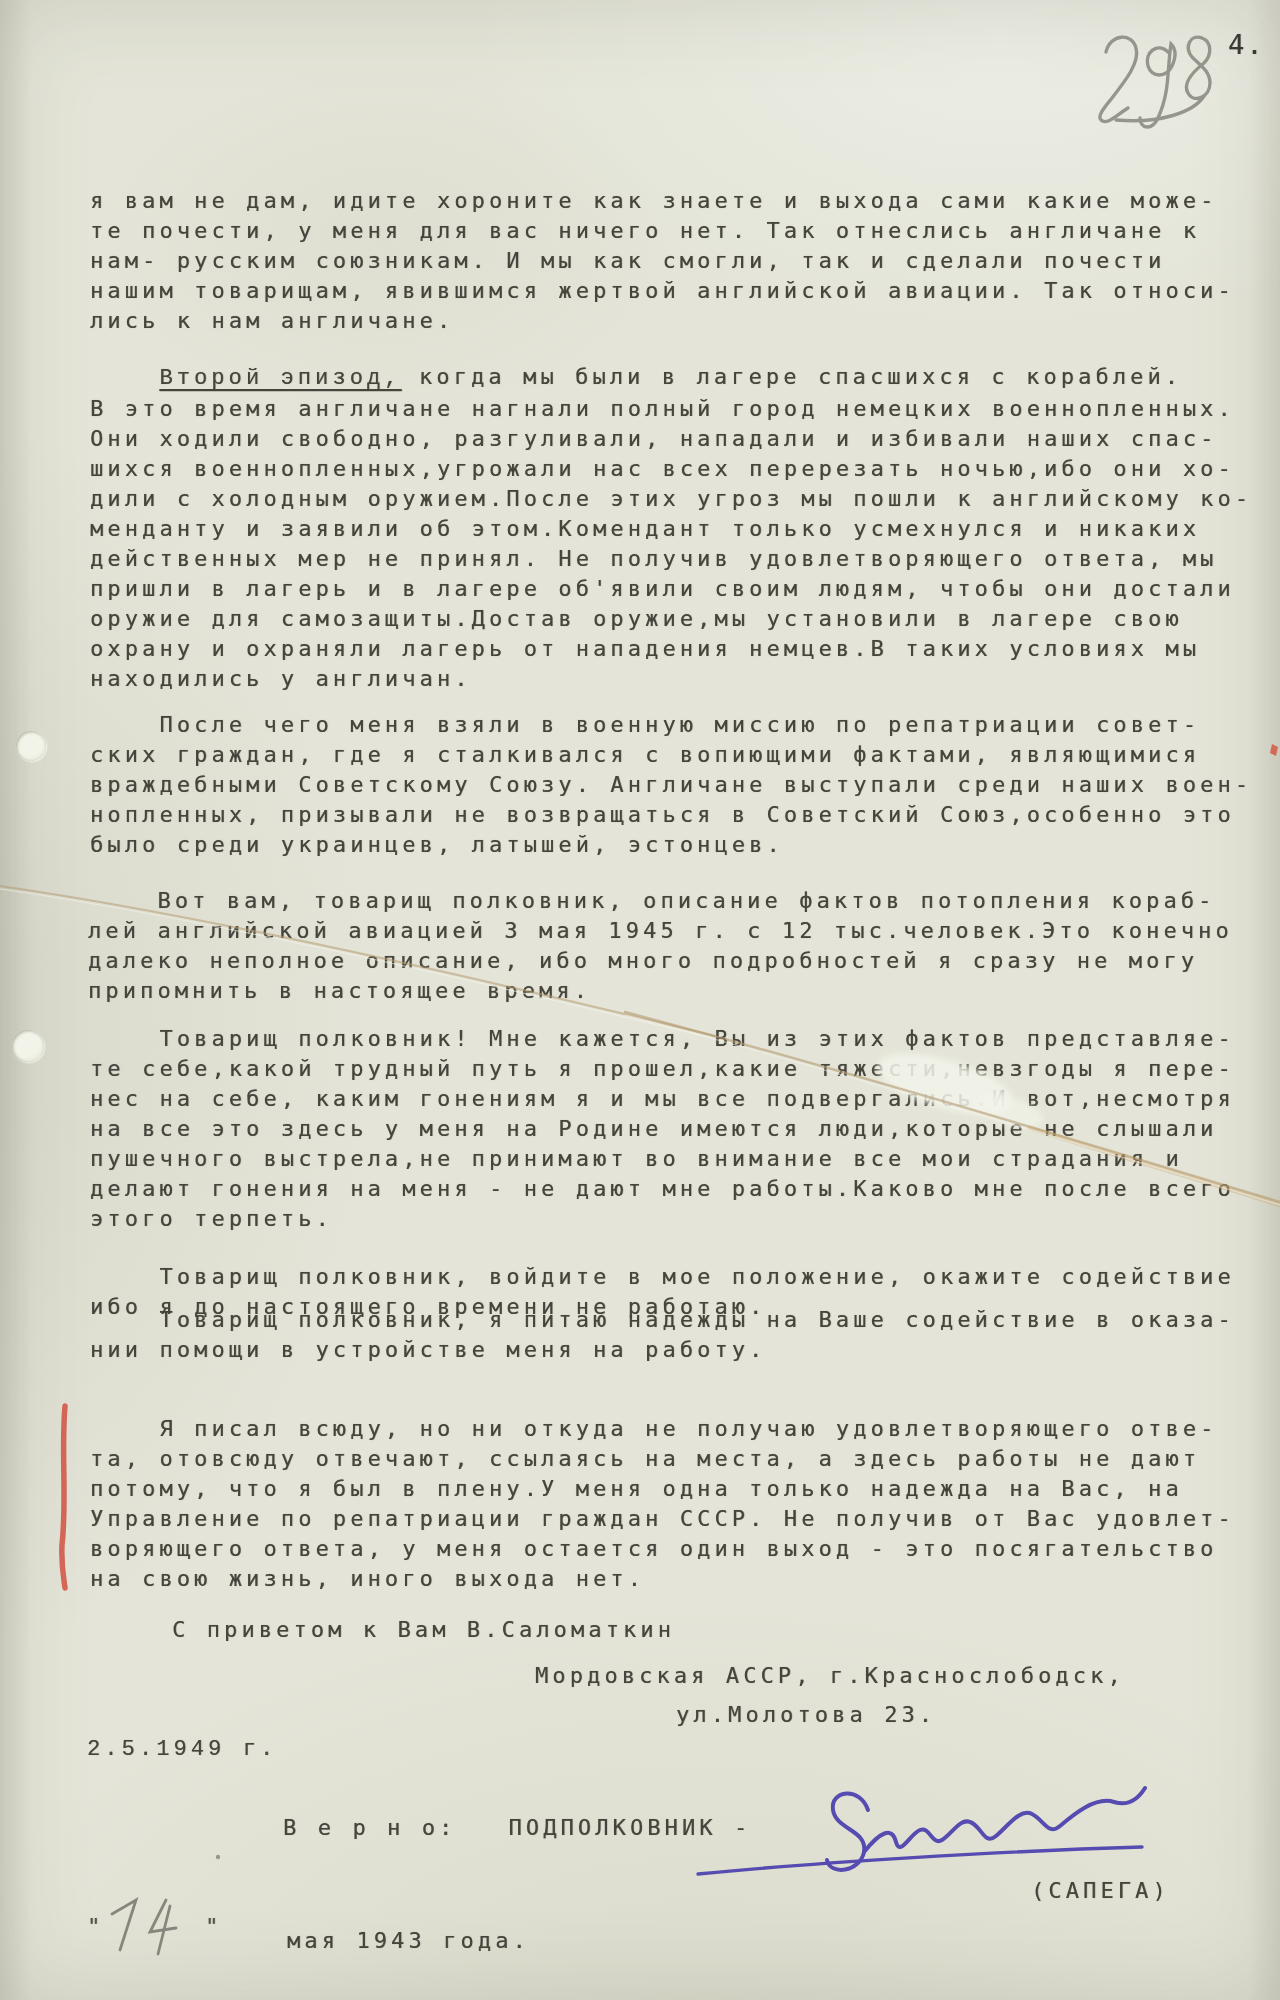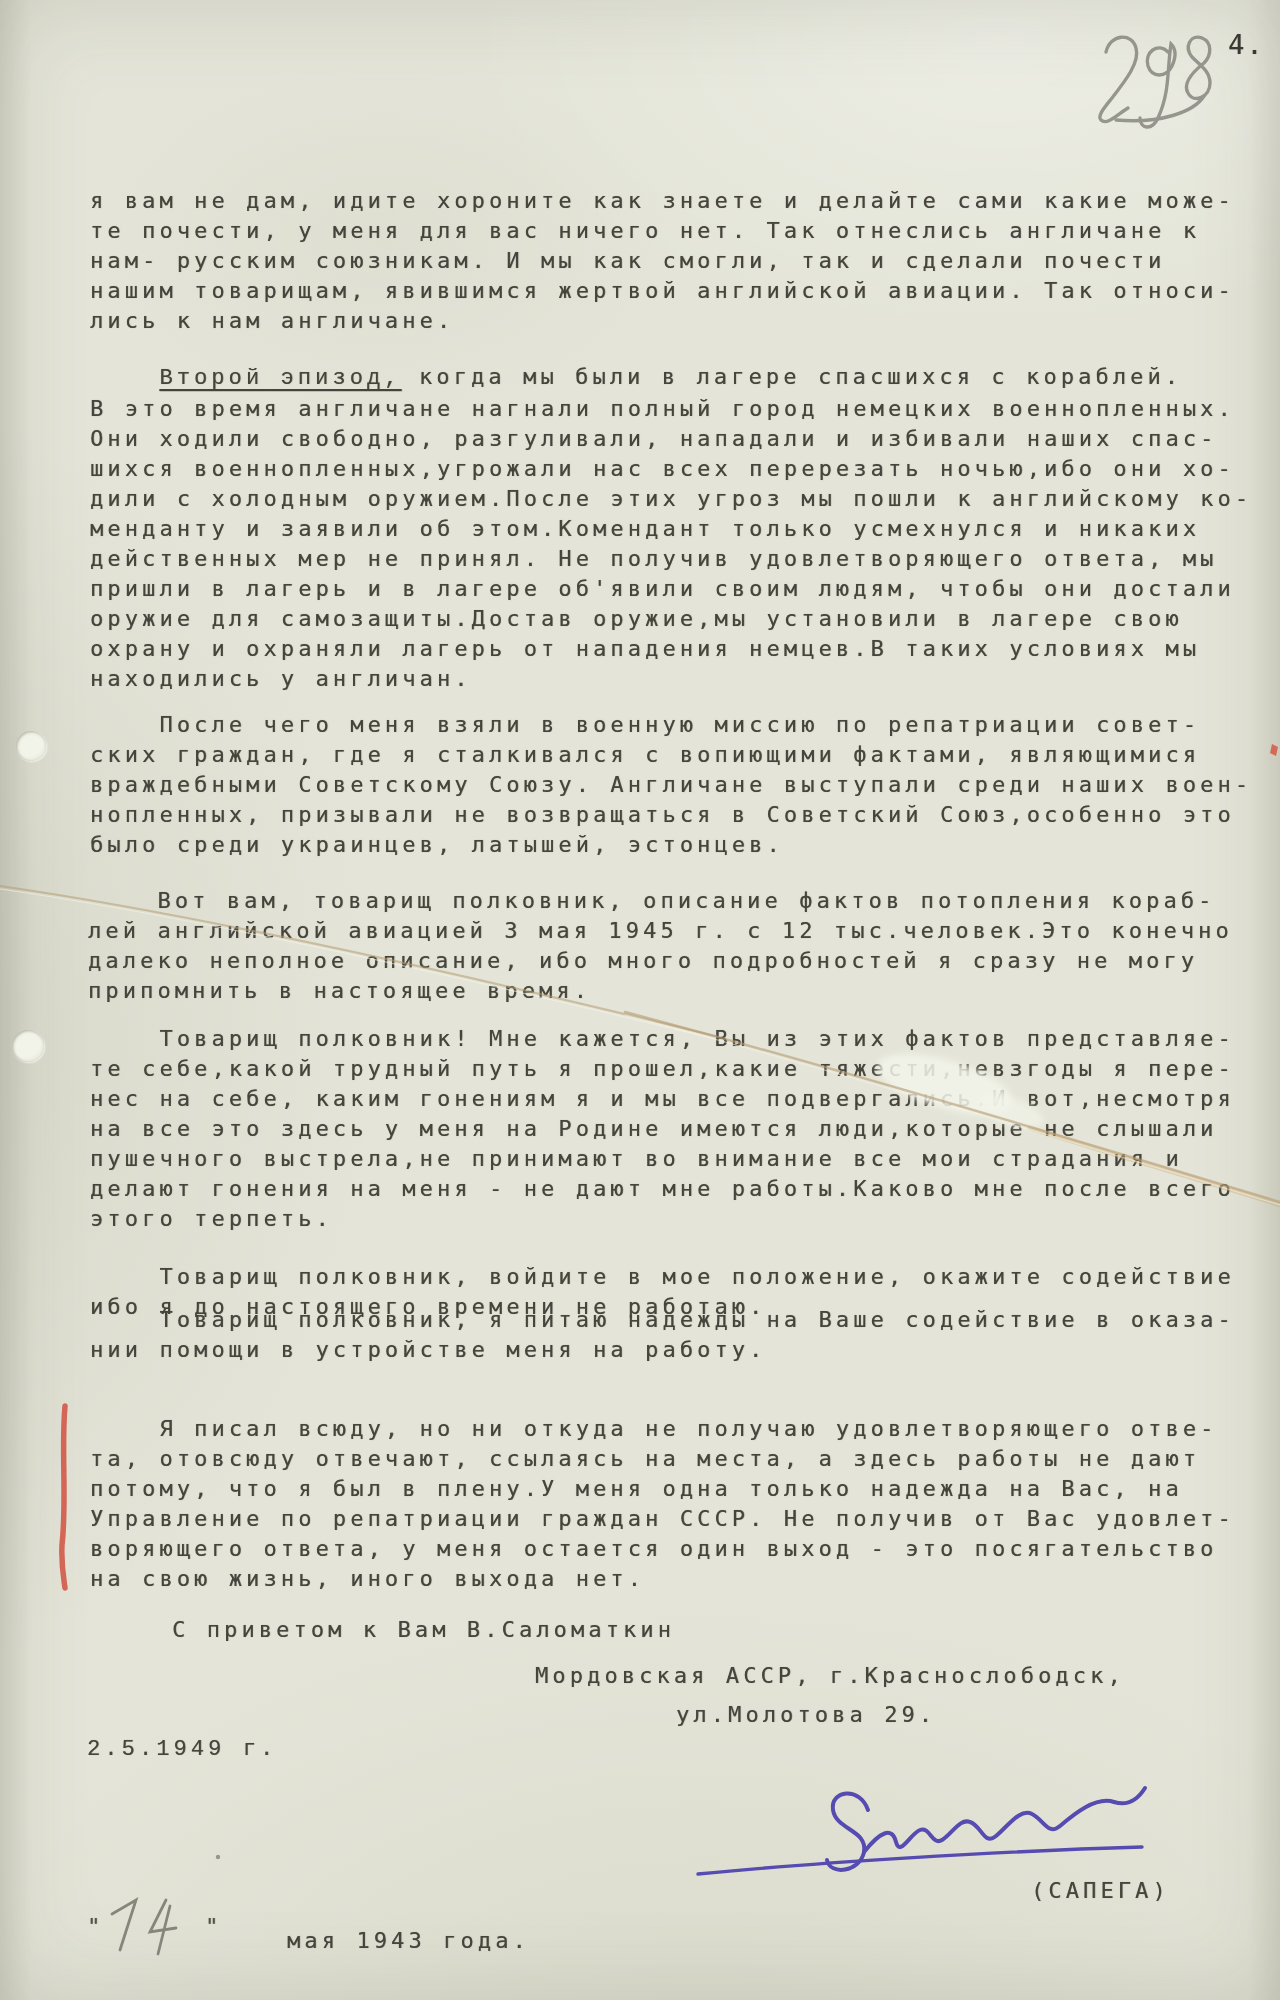--- a/index.html
+++ b/index.html
@@ -68,21 +68,21 @@
 <body>
 
 <div id="page">
 
   <div class="hole" id="hole1"></div>
   <div class="hole" id="hole2"></div>
 
   <span class="typed" id="page-num-typed">4.</span>
 
   <div>
-      <div class="para pos-p1">я вам не дам, идите хороните как знаете и делайте сами какие може-
+      <div class="para pos-p1">я вам не дам, идите хороните как знаете и выхода сами какие може-
 те почести, у меня для вас ничего нет. Так отнеслись англичане к
 нам- русским союзникам. И мы как смогли, так и сделали почести
 нашим товарищам, явившимся жертвой английской авиации. Так относи-
 лись к нам англичане.</div>
       <div class="para pos-p2">    <span class="u">Второй эпизод,</span> когда мы были в лагере спасшихся с кораблей.
 В это время англичане нагнали полный город немецких военнопленных.
 Они ходили свободно, разгуливали, нападали и избивали наших спас-
 шихся военнопленных,угрожали нас всех перерезать ночью,ибо они хо-
 дили с холодным оружием.После этих угроз мы пошли к английскому ко-
 менданту и заявили об этом.Комендант только усмехнулся и никаких
@@ -117,23 +117,24 @@
 Управление по репатриации граждан СССР. Не получив от Вас удовлет-
 воряющего ответа, у меня остается один выход - это посягательство
 на свою жизнь, иного выхода нет.</div>
     </div>
 
   <div class="patch" id="patch1"></div>
   <div class="patch" id="patch2"></div>
 
   <span class="typed" id="addr1">Мордовская АССР, г.Краснослободск,</span>
   <span class="typed" id="closing">С приветом к Вам В.Саломаткин</span>
-  <span class="typed" id="addr2">ул.Молотова 29.</span>
+  <span class="typed" id="addr2">ул.Молотова 23.</span>
   <span class="typed" id="date-written">2.5.1949 г.</span>
 
+  <span class="typed" id="verno">В е р н о:   ПОДПОЛКОВНИК -</span>
   <span class="typed" id="sapega">(САПЕГА)</span>
 
   <span class="typed" id="bq-open">"</span>
   <span class="typed" id="bq-close">"</span>
   <span class="typed" id="bdate-rest">мая 1943 года.</span>
 
   <svg id="overlay" width="1280" height="2000" viewBox="0 0 1280 2000">
 
     <g fill="none" stroke-linecap="round">
       <path d="M0,886 C180,912 430,966 715,1036" stroke="#b49a6f" stroke-width="2.2" opacity="0.55"></path>

